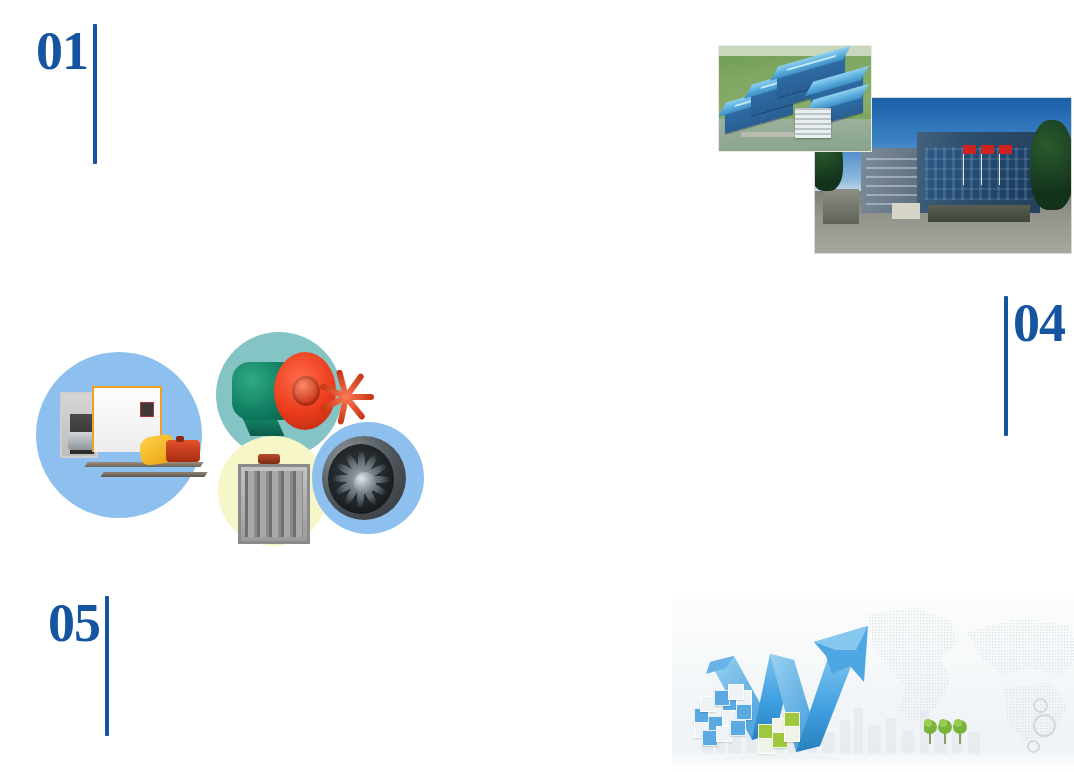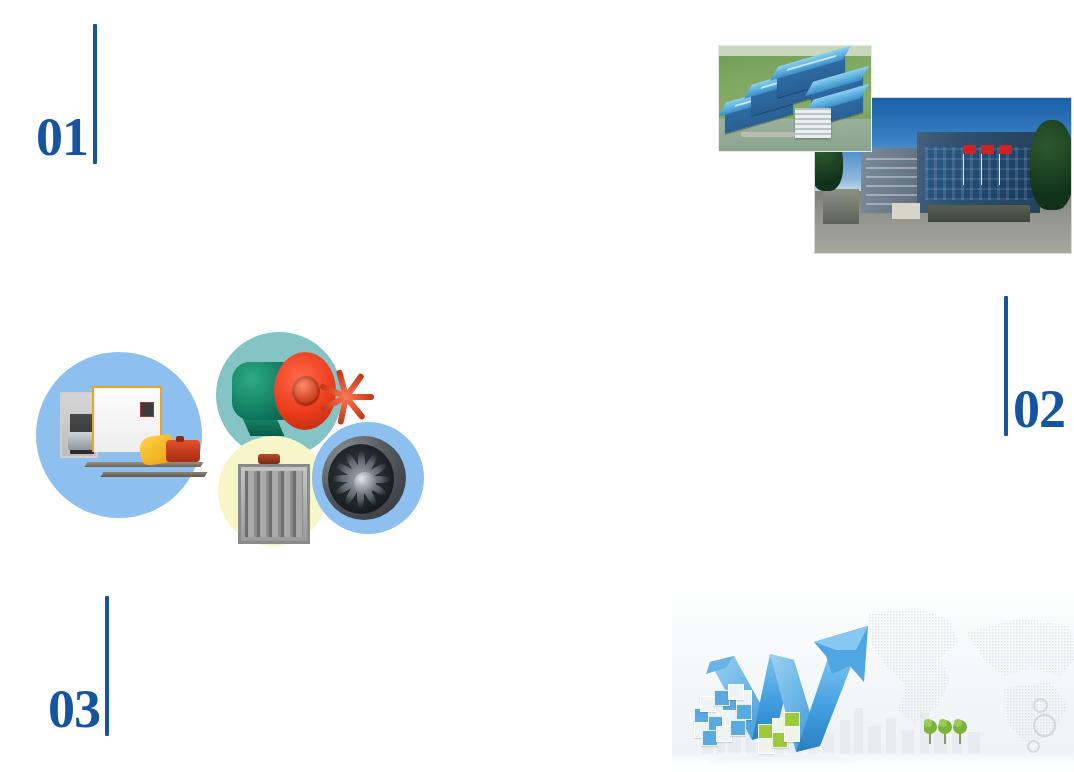--- a/index.html
+++ b/index.html
@@ -16,21 +16,21 @@
     width: 1074px;
     height: 772px;
     background: #ffffff;
     overflow: hidden;
   }
 
   
   .marker {
     position: absolute;
     display: flex;
-    align-items: flex-end;
+    align-items: flex-start;
   }
   .marker .num {
     font-family: "Liberation Serif", serif;
     font-weight: bold;
     font-size: 54px;
     line-height: 54px;
     color: #15559f;
     letter-spacing: -1px;
   }
   .marker .rule {
@@ -352,25 +352,25 @@
 
 <div id="page">
 
   <div class="marker rule-right" id="marker-01">
     <span class="num">01</span>
     <span class="rule"></span>
   </div>
 
   <div class="marker rule-left" id="marker-02">
     <span class="rule"></span>
-    <span class="num">02</span>
+    <span class="num">04</span>
   </div>
 
   <div class="marker rule-right" id="marker-03">
-    <span class="num">03</span>
+    <span class="num">05</span>
     <span class="rule"></span>
   </div>
 
   <div class="photo" id="factory-render">
     <div class="sky-strip"></div>
     <div class="ground"></div>
     <div class="bldg" style="left:6px;  top:54px; width:68px; height:24px; transform:skewY(-16deg);">
         <i class="roof"></i>
         <i class="ridge"></i>
       </div>

